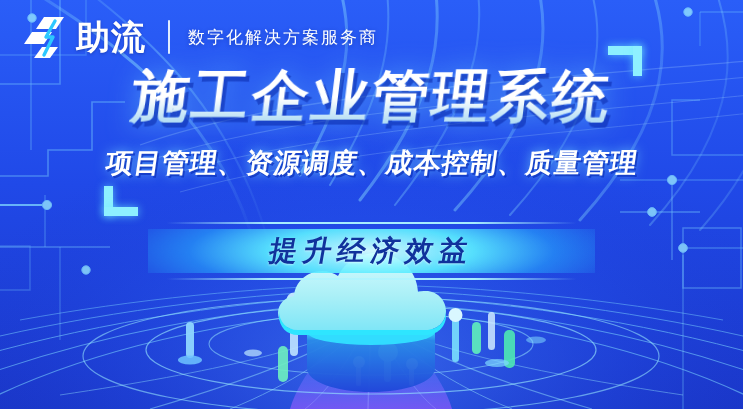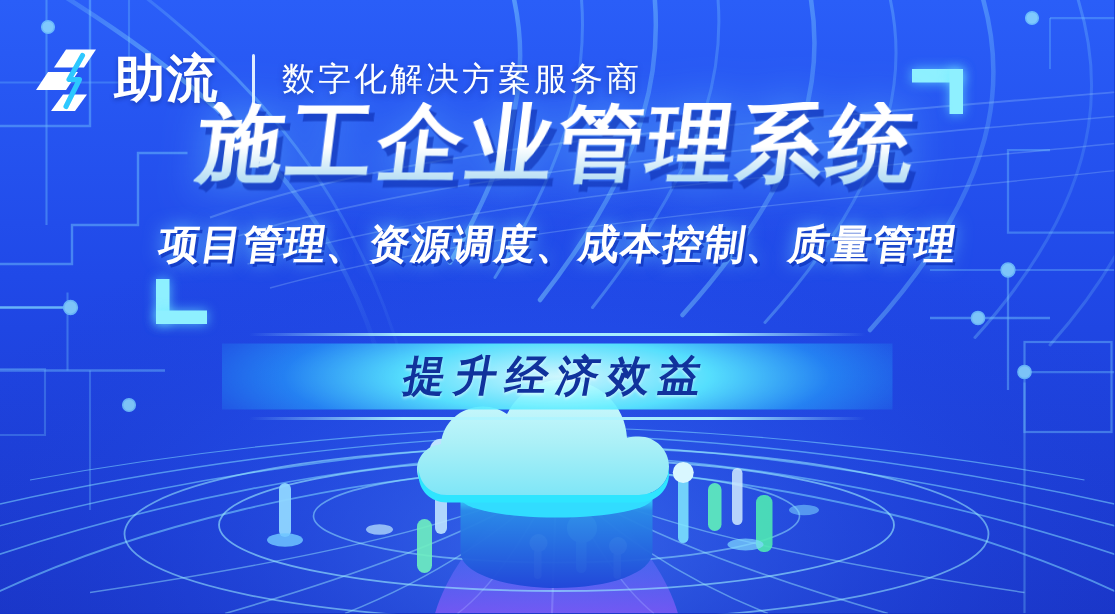--- a/index.html
+++ b/index.html
@@ -8,28 +8,28 @@
     position:relative;width:743px;height:409px;overflow:hidden;
     font-family:"Liberation Sans","DejaVu Sans",sans-serif;
     background:
       radial-gradient(120% 80% at 50% 100%, #1b3fd8 0%, #1f49ea 40%, #2450f0 70%, #2a5cff 100%),
       linear-gradient(180deg,#2358f2 0%,#2049e8 45%,#1c3bd4 100%);
   }
   .layer{position:absolute;inset:0;}
   .layer svg{display:block;width:743px;height:409px;}
 
   
-  .header{position:absolute;left:22px;top:25px;display:flex;align-items:center;height:56px;z-index:20;}
+  .header{position:absolute;left:22px;top:9px;display:flex;align-items:center;height:56px;z-index:20;}
   .logo-mark{width:46px;height:44px;position:relative;flex:0 0 auto;margin-right:6px;}
   .logo-text{
     color:#ffffff;font-size:34px;font-weight:bold;letter-spacing:1px;
     line-height:1;margin-left:2px;text-shadow:0 1px 3px rgba(0,20,90,.35);
   }
   .divider{width:2px;height:34px;background:#eaf4ff;margin:0 18px 0 22px;opacity:.95;border-radius:1px;}
-  .tagline{color:#ffffff;font-size:22px;letter-spacing:2px;line-height:1;text-shadow:0 1px 4px rgba(0,25,110,.4);}
+  .tagline{color:#ffffff;font-size:17px;letter-spacing:2px;line-height:1;text-shadow:0 1px 4px rgba(0,25,110,.4);}
 
   
   .title-wrap{position:absolute;left:0;right:0;top:68px;text-align:center;z-index:20;}
   .title{
     display:inline-block;
     font-size:57px;font-weight:bold;line-height:1;letter-spacing:3px;
     color:#ffffff;
     transform:skewX(-7deg);
     background:linear-gradient(180deg,#ffffff 0%,#ffffff 52%,#cfeaf8 78%,#a9d8f3 100%);
     -webkit-background-clip:text;background-clip:text;

